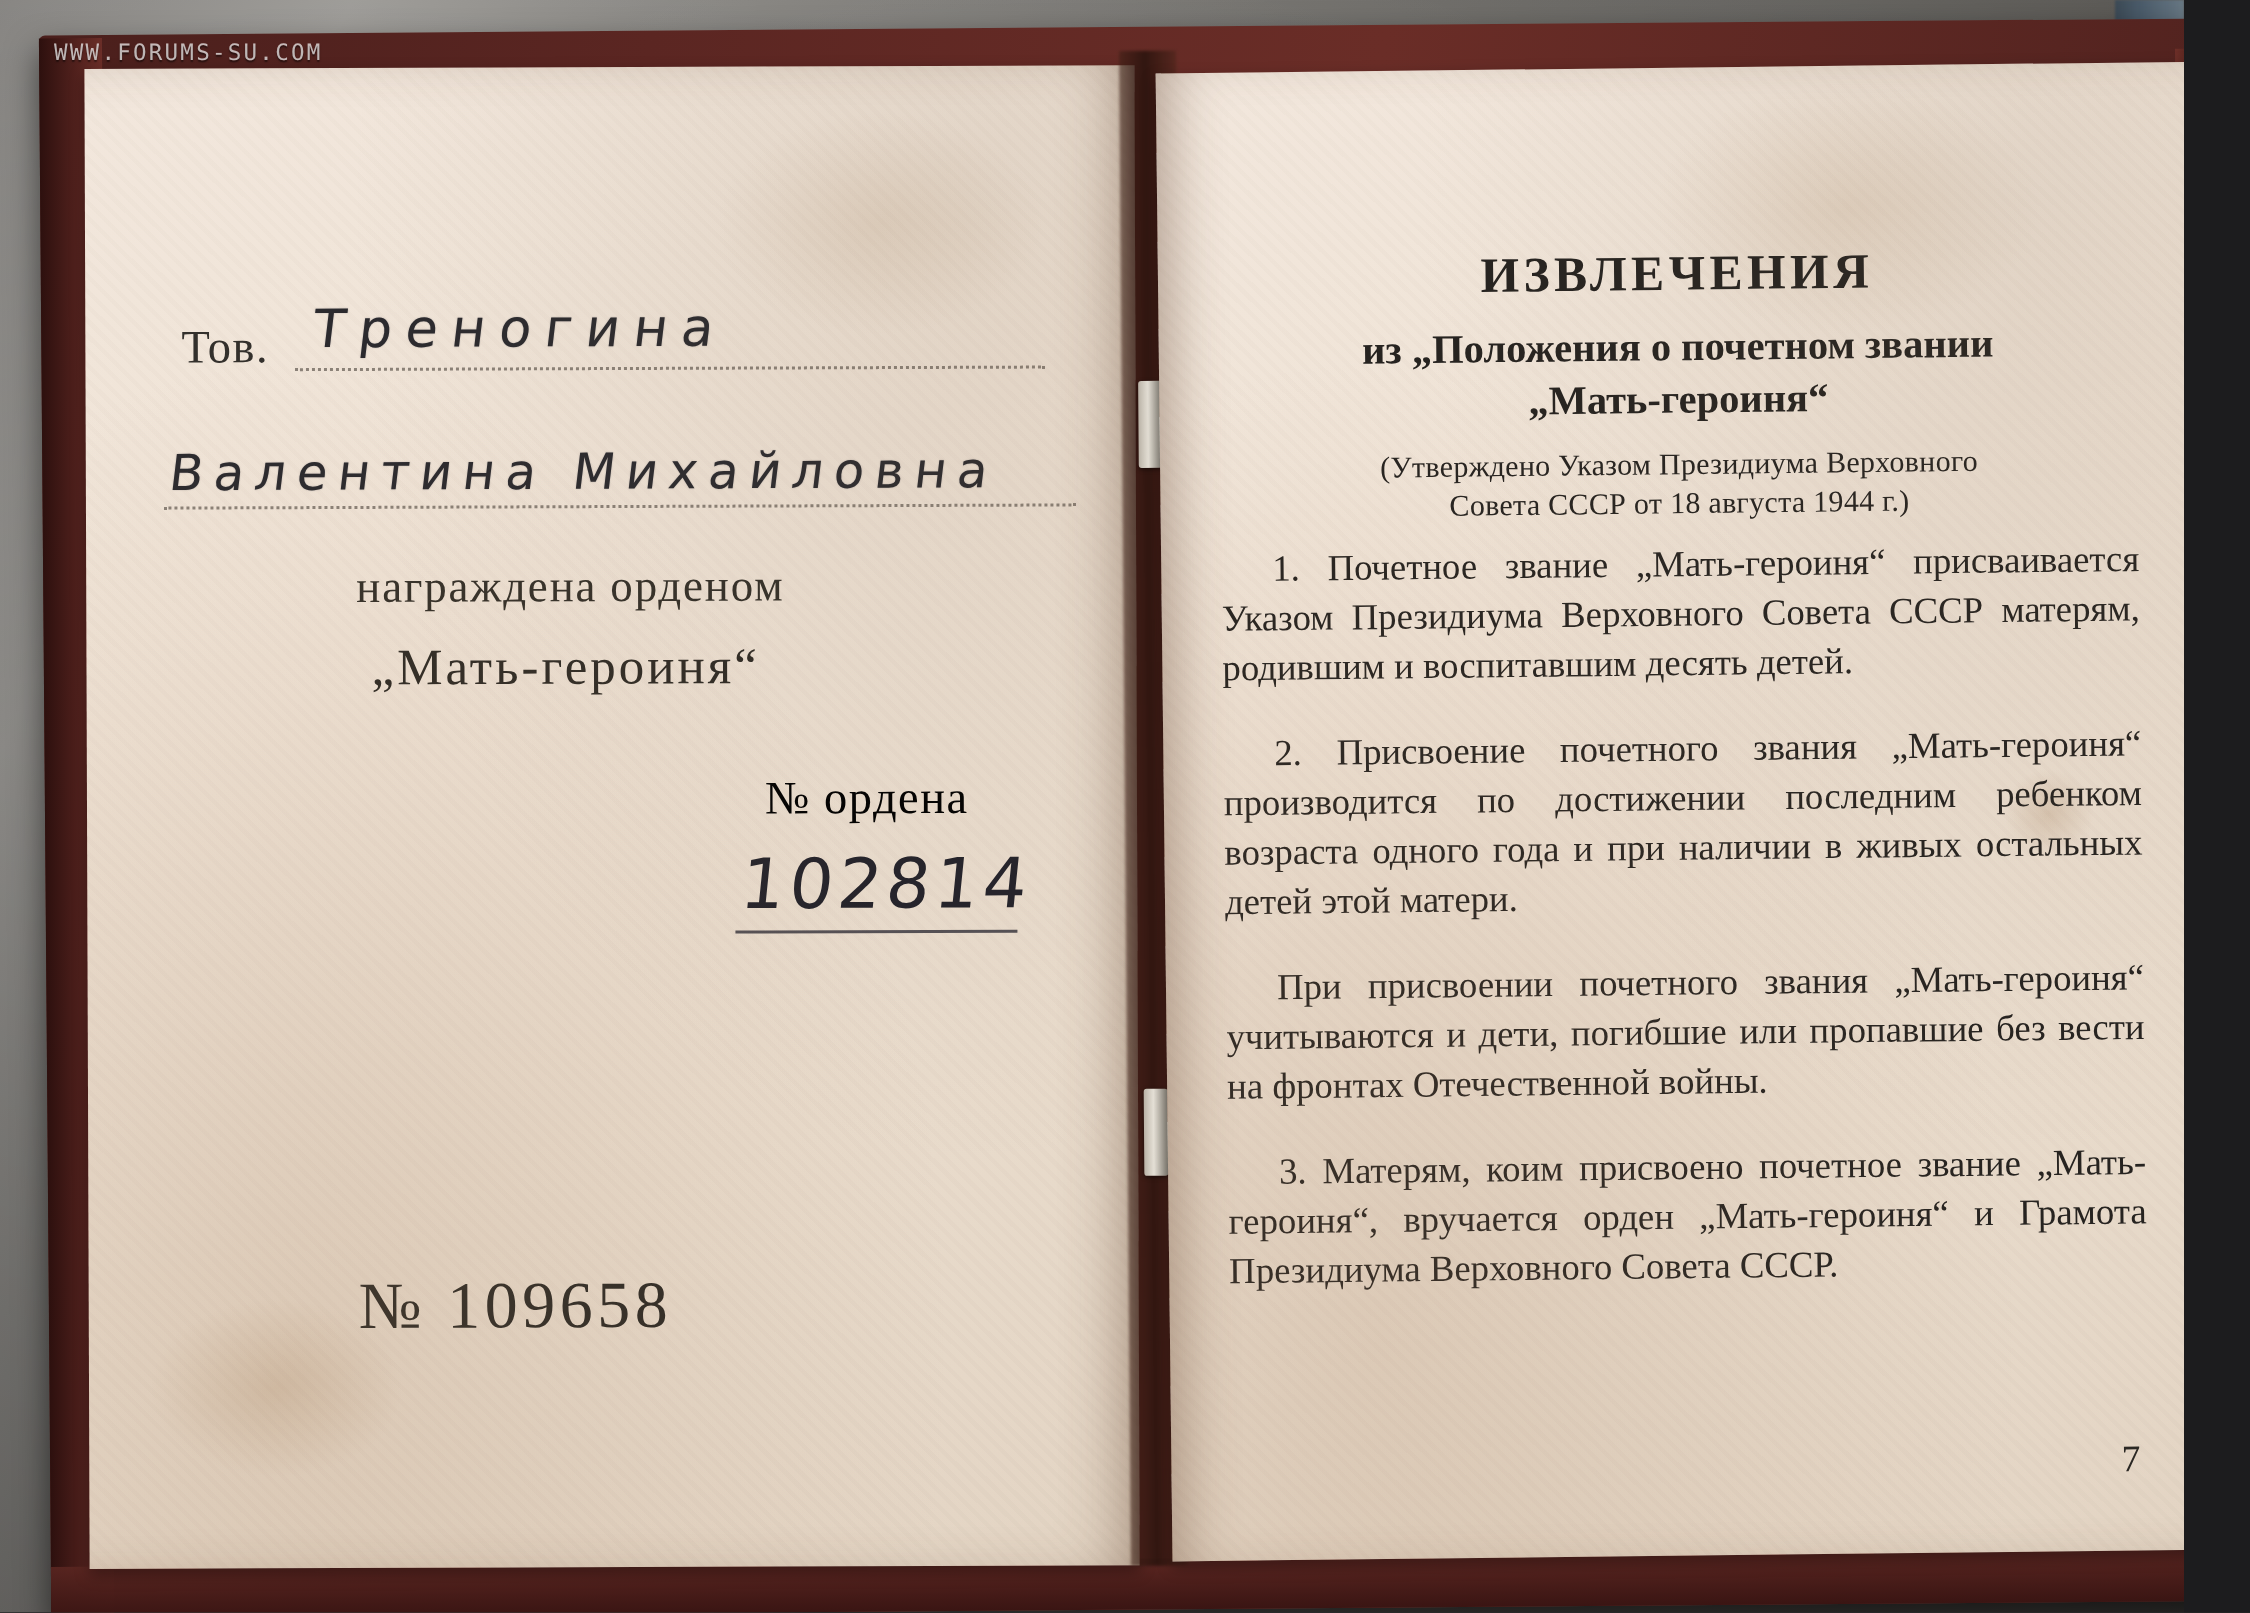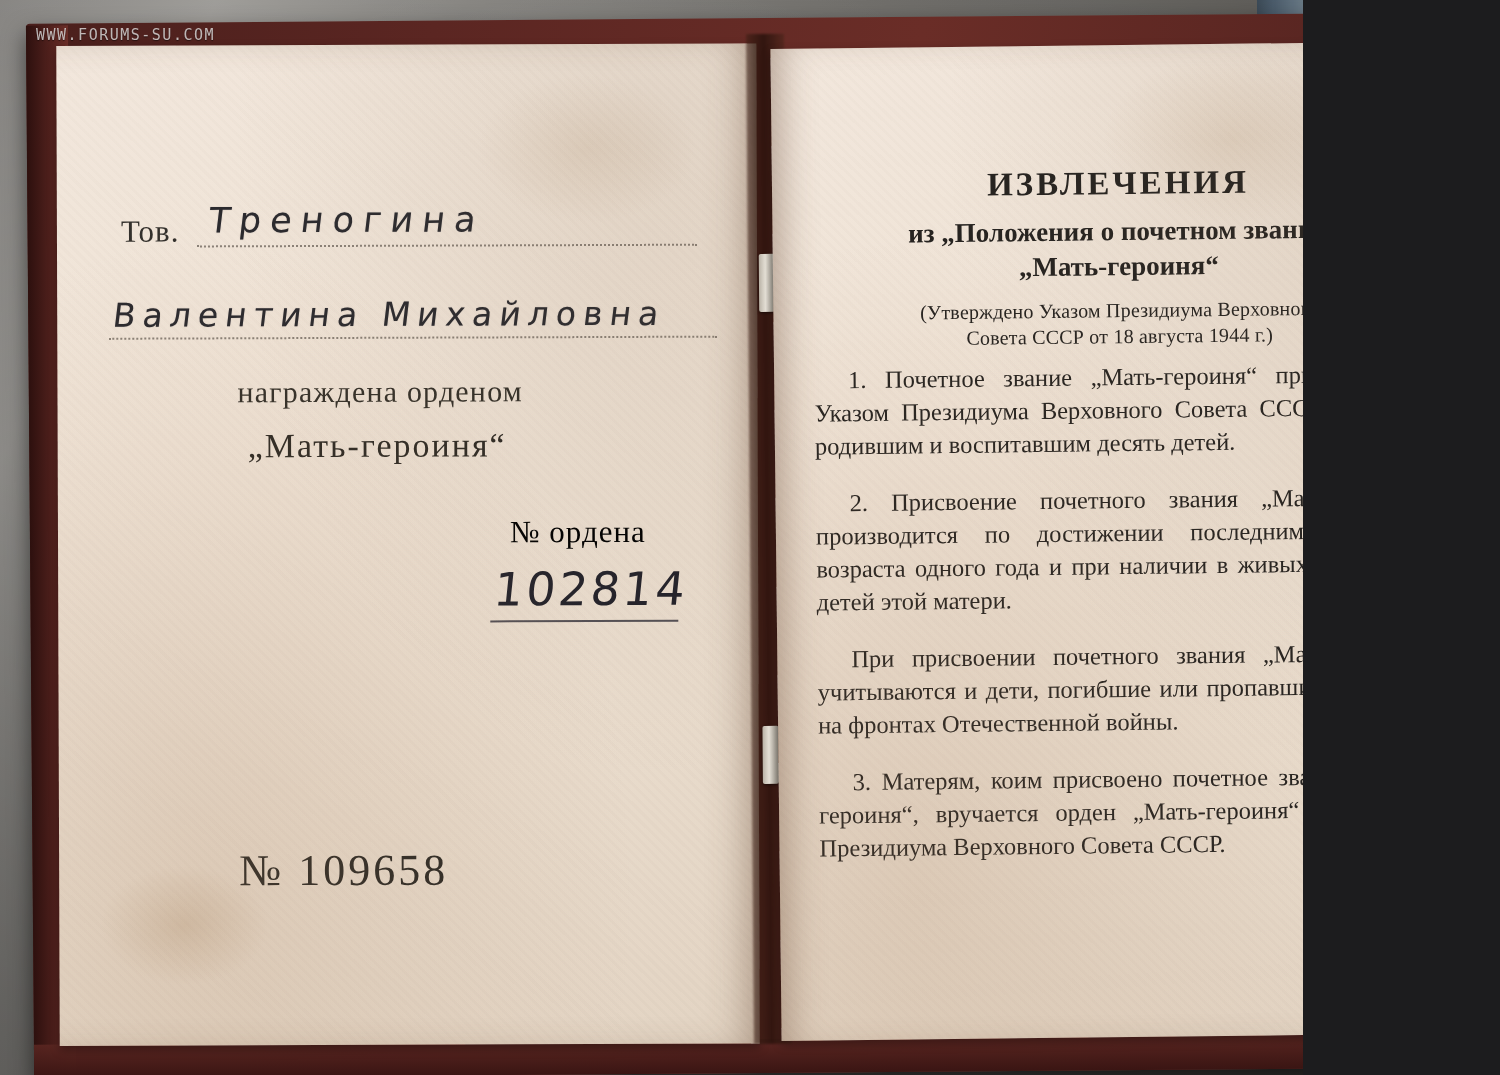--- a/index.html
+++ b/index.html
@@ -9,21 +9,21 @@
   }
   body {
     width: 1500px;
     height: 1075px;
     overflow: hidden;
     font-family: "Liberation Serif", serif;
   }
 
   #scene {
     position: relative;
-    width: 1303px;
+    width: 1456px;
     height: 1075px;
     background: #3b3a38;
     overflow: hidden;
   }
 
   
   .backdrop {
     position: absolute;
     inset: 0;
     background:

